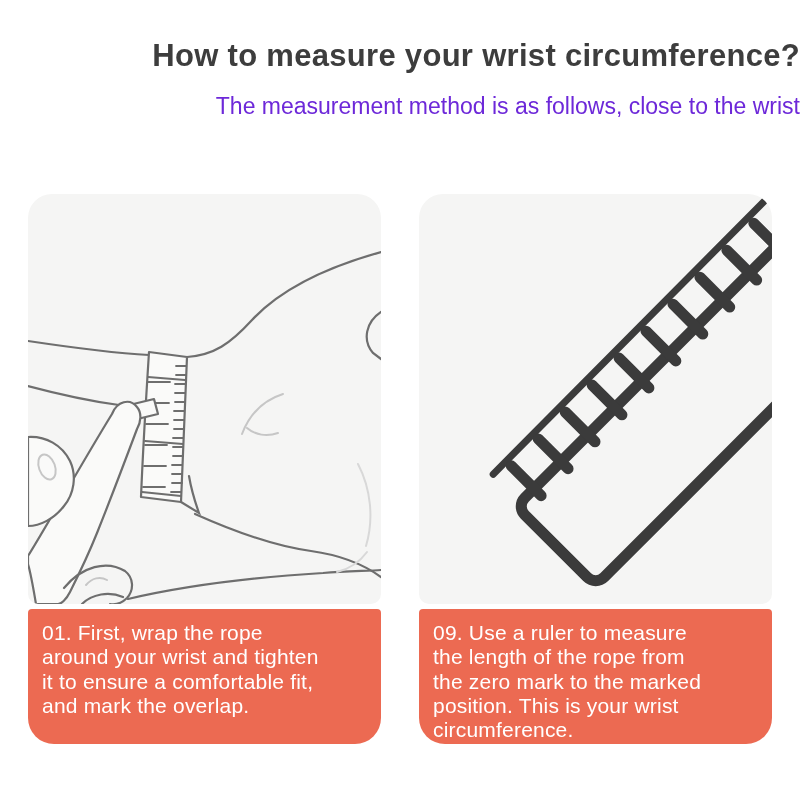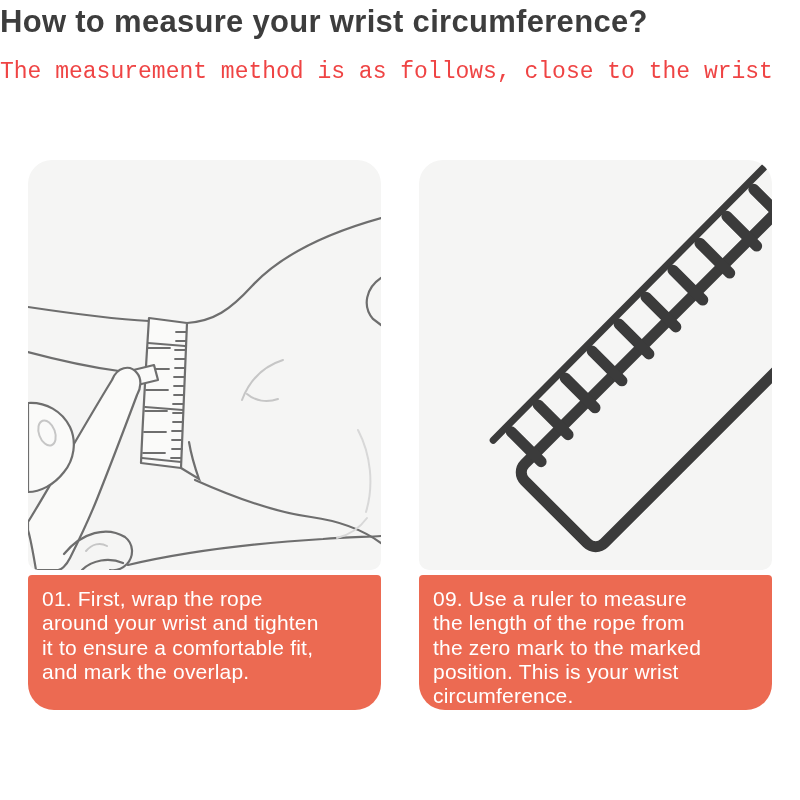--- a/index.html
+++ b/index.html
@@ -1,27 +1,27 @@
 <!DOCTYPE html>
 <html style="--accent: #ec6a52; --panel-background: #f5f5f4; --heading-text: #3d3d3d; --caption-text: #ffffff; --sketch-line: #6e6e6e; --ruler-ink: #3b3b3b;"><head>
 <meta charset="utf-8">
 <style>
   html,body{margin:0;padding:0;}
   .page{
     width:800px;height:800px;background:#ffffff;
     font-family:"Liberation Sans","DejaVu Sans",sans-serif;
     overflow:hidden;position:relative;
   }
-  header{text-align:left;}
+  header{text-align:right;padding-top:34px;}
   .title{
     margin:0;font-size:31px;font-weight:700;color:var(--heading-text,#3d3d3d);
     letter-spacing:.3px;white-space:nowrap;line-height:44px;
   }
   .subtitle{
-    margin:14px 0 0 0;font-size:23px;color:#ef4444;line-height:28px;white-space:nowrap;font-family:Liberation Mono, monospace;
+    margin:14px 0 0 0;font-size:23px;color:#6d28d9;line-height:28px;white-space:nowrap;
   }
   .cards{display:flex;gap:38px;padding:0 28px;margin-top:74px;}
   .card{flex:1;display:flex;flex-direction:column;min-width:0;}
   .illus{
     height:410px;background:var(--panel-background,#f5f5f4);
     border-radius:24px 24px 10px 10px;overflow:hidden;
   }
   .illus svg{display:block;width:100%;height:100%;}
   .caption{
     height:135px;margin-top:5px;background:var(--accent,#ec6a52);

